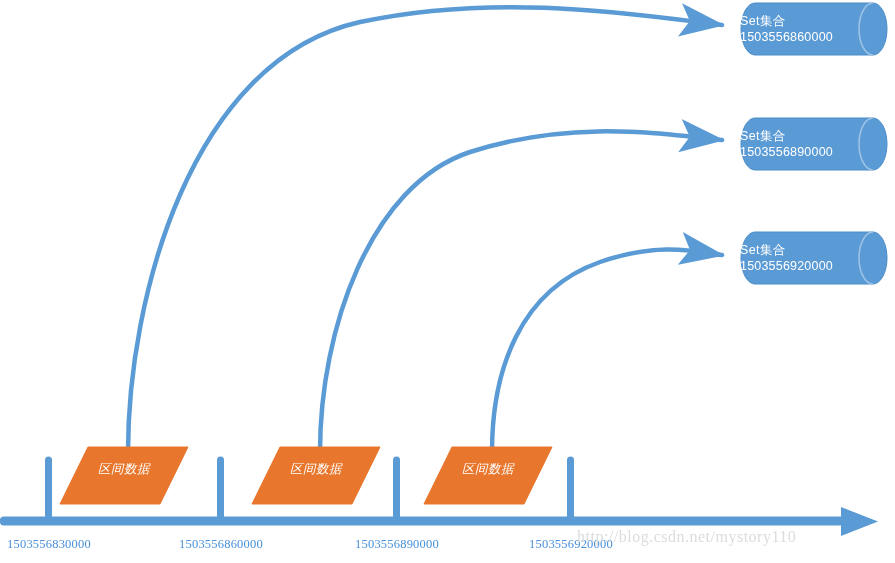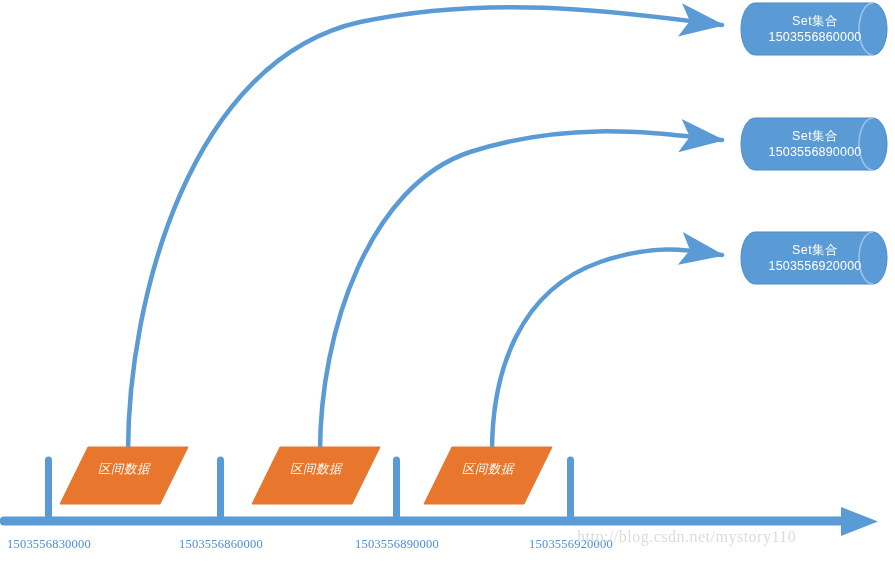--- a/index.html
+++ b/index.html
@@ -20,21 +20,20 @@
   #diagram-svg {
     position: absolute;
     left: 0;
     top: 0;
     width: 895px;
     height: 563px;
   }
   .cyl-label {
     position: absolute;
     width: 150px;
-    text-align: center;
     color: #ffffff;
     line-height: 1.25;
     pointer-events: none;
   }
   .cyl-label .l1 {
     display: block;
     font-size: 12.5px;
     letter-spacing: 0.4px;
   }
   .cyl-label .l2 {

